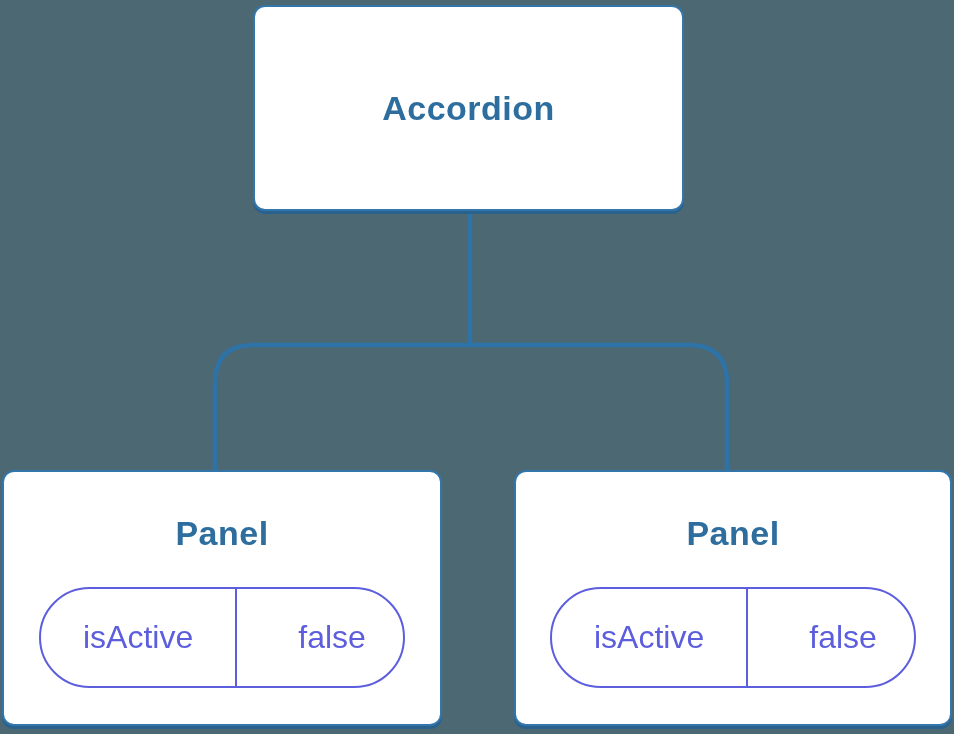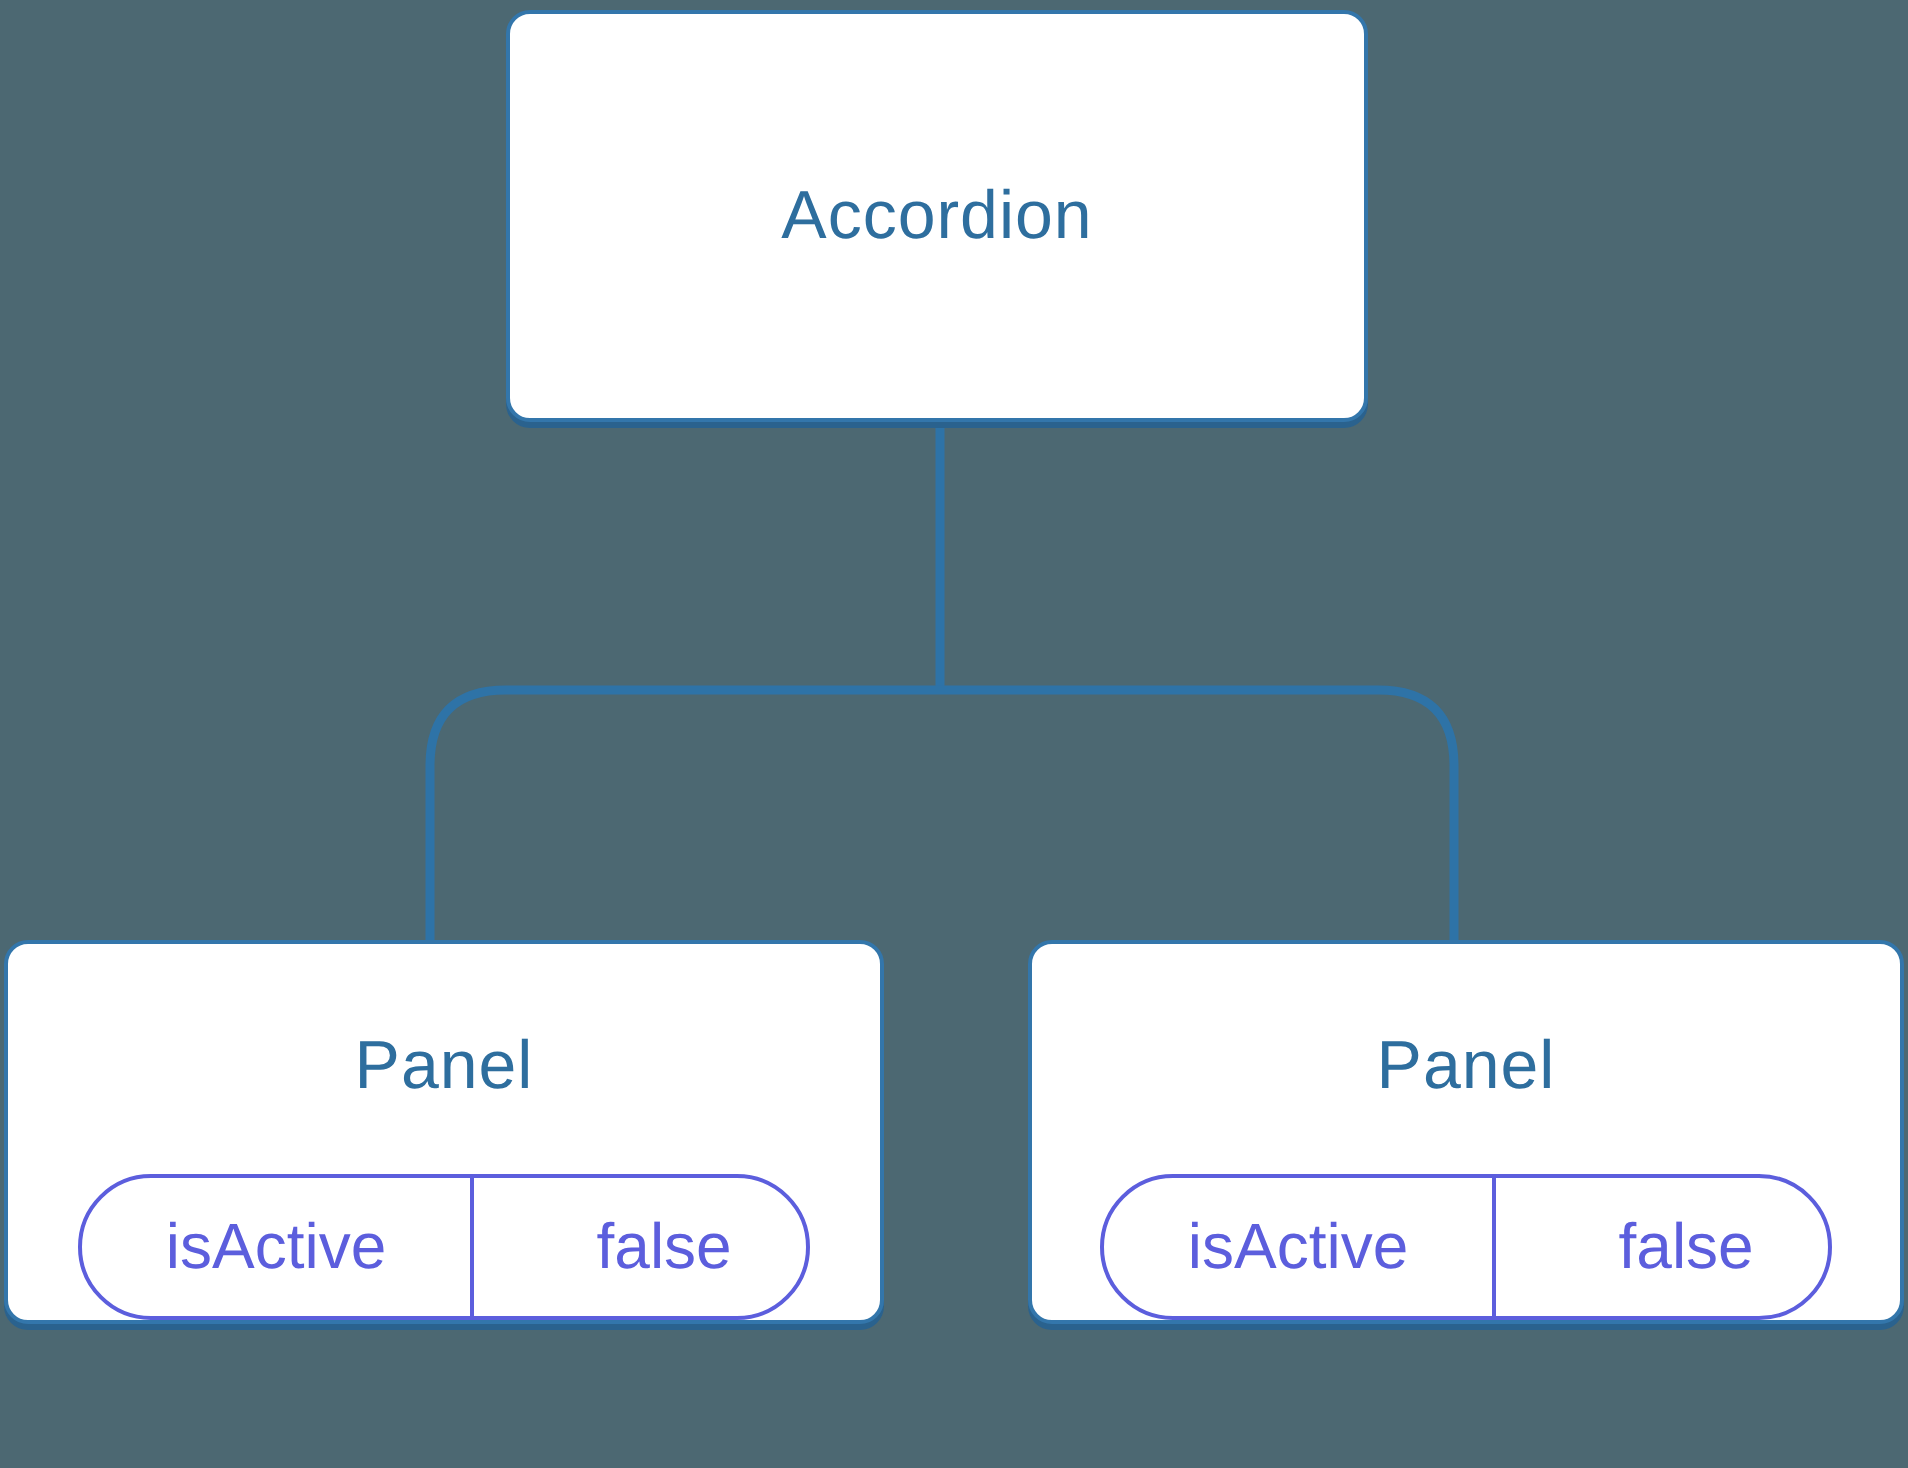--- a/index.html
+++ b/index.html
@@ -35,26 +35,26 @@
     top: 5px;
     width: 431px;
     height: 206px;
     display: flex;
     align-items: center;
     justify-content: center;
   }
   .node-label {
     color: #2E6E9E;
     font-size: 34px;
-    font-weight: 400;
+    font-weight: 700;
     letter-spacing: 0.5px;
   }
   .node-panel {
     top: 470px;
-    height: 192px;
+    height: 256px;
     display: flex;
     flex-direction: column;
     align-items: center;
     padding-top: 42px;
     box-sizing: border-box;
   }
   .node-panel-left {
     left: 2px;
     width: 440px;
   }

